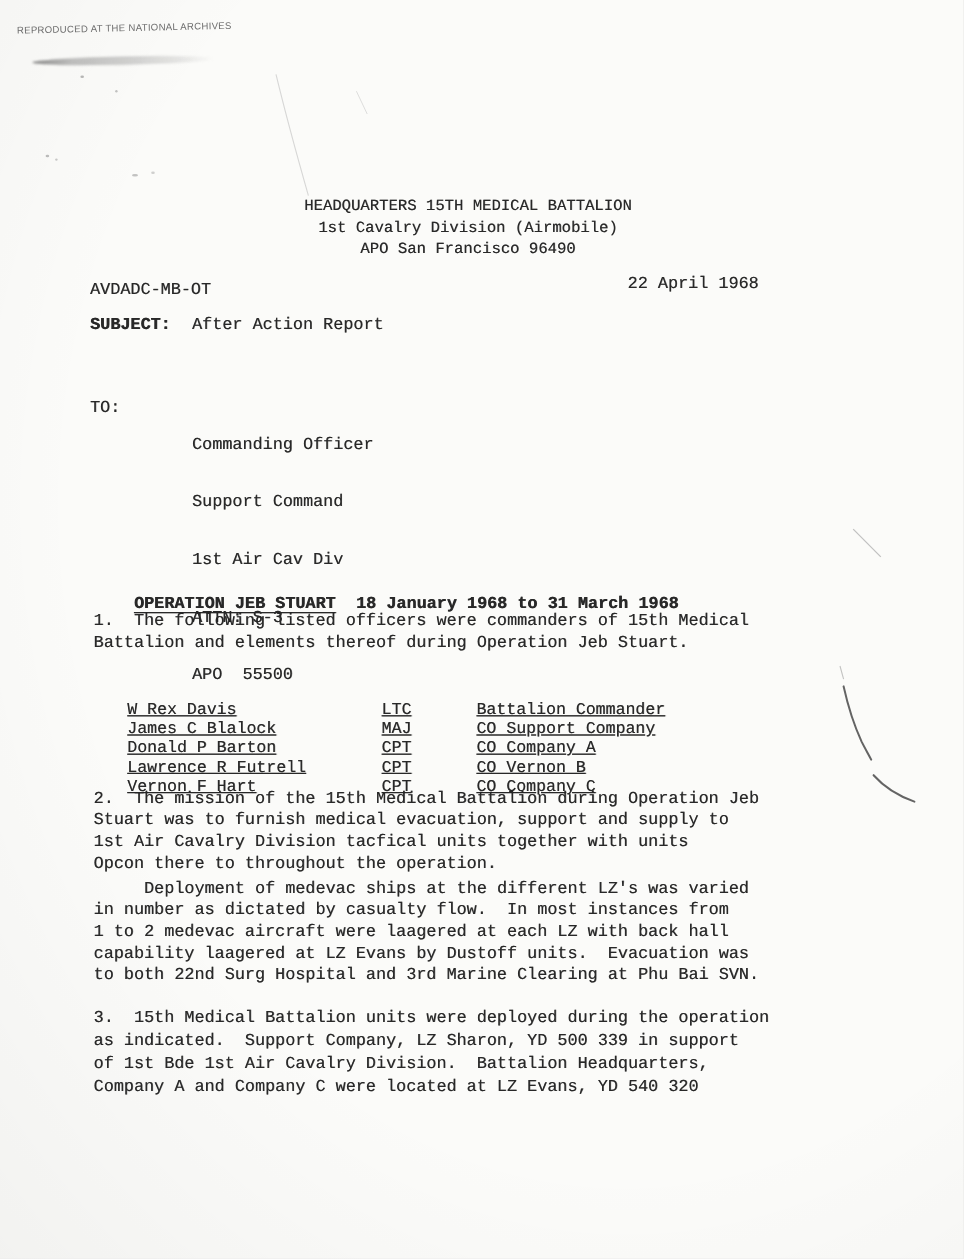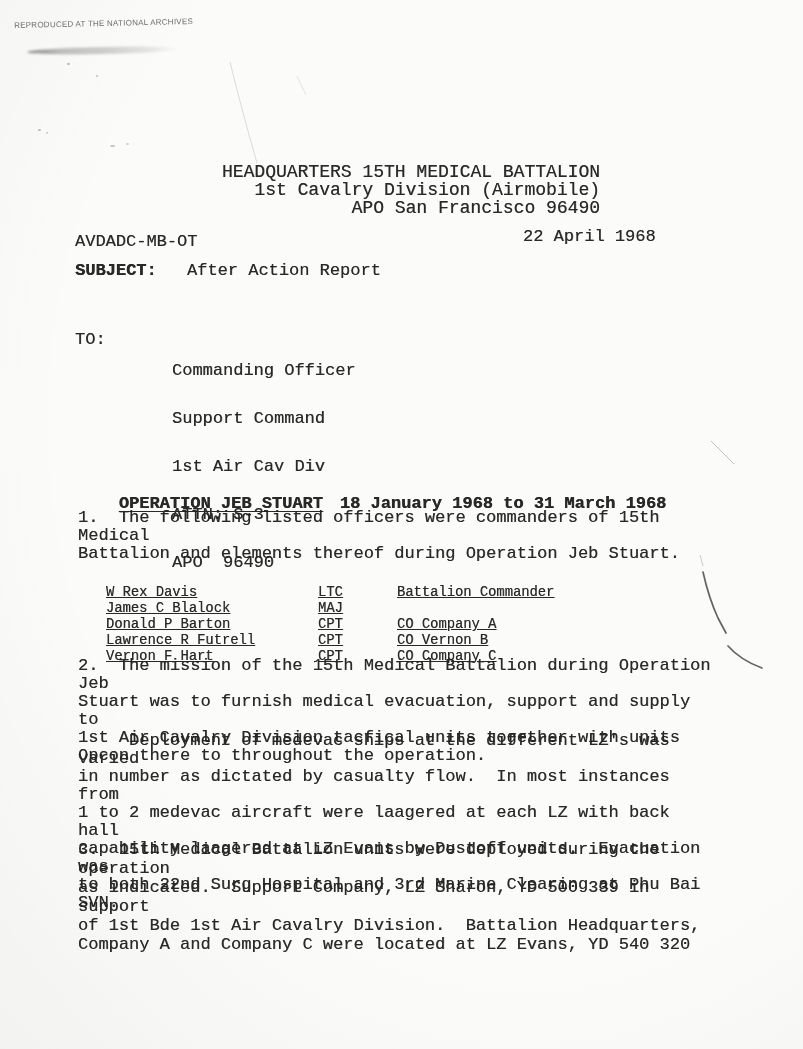--- a/index.html
+++ b/index.html
@@ -11,36 +11,36 @@
     overflow:hidden;
     font-family:"Liberation Mono","DejaVu Sans Mono",monospace;
     color:#282828;
   }
   .page::before {
     content:""; position:absolute; inset:0; pointer-events:none;
     background:radial-gradient(ellipse at 65% 40%, rgba(0,0,0,0) 62%, rgba(0,0,0,0.035) 100%);
   }
   .tw {
     position:absolute;
-    font-size:17px;
+    font-size:14px;
     line-height:18px;
     white-space:pre-wrap;
     letter-spacing:0px;
   }
   .ink { text-shadow:0.35px 0 0 rgba(20,20,20,0.55); }
   .heavy { font-weight:bold; text-shadow:0.4px 0 0 rgba(10,10,10,0.8); }
   .stamp {
     position:absolute; left:14px; top:21px;
     font-family:"Liberation Sans","DejaVu Sans",sans-serif;
     font-size:8px; letter-spacing:0.25px; color:#6e6e6e;
     transform:rotate(-1.3deg); transform-origin:left top;
   }
   .letterhead {
     position:absolute; left:180px; top:163px; width:420px;
-    text-align:right; font-size:18px; line-height:18px;
+    text-align:center; font-size:13px; line-height:18px;
   }
   .smudge {
     position:absolute; left:27px; top:47px; width:152px; height:7px;
     border-radius:50%;
     background:linear-gradient(90deg,
       rgba(105,105,105,0.75) 0%,
       rgba(130,130,130,0.5) 22%,
       rgba(150,150,150,0.42) 55%,
       rgba(175,175,175,0.3) 80%,
       rgba(200,200,200,0) 100%);
@@ -84,47 +84,48 @@
   <div class="letterhead">
     <div class="ink">HEADQUARTERS 15TH MEDICAL BATTALION</div>
     <div class="ink">1st Cavalry Division (Airmobile)</div>
     <div class="ink">APO San Francisco  96490</div>
   </div>
 
   <div class="tw ink" style="left:75px; top:233px;">AVDADC-MB-OT</div>
   <div class="tw ink" style="left:523px; top:228px;">22 April 1968</div>
 
   <div class="tw heavy" style="left:75px; top:262px;">SUBJECT:</div>
-  <div class="tw ink" style="left:160px; top:262px;margin-left:27px;">After Action Report</div>
+  <div class="tw ink" style="left:160px; top:262px;">After Action Report</div>
 
   <div class="tw ink" style="left:75px; top:331px;">TO:</div>
-  <div class="tw ink" style="left:160px; top:331px; line-height:16px;margin-left:12px;">
+  <div class="tw ink" style="left:160px; top:331px; line-height:16px;">
     <div>Commanding Officer</div>
     <div>Support Command</div>
     <div>1st Air Cav Div</div>
     <div>ATTN: S-3</div>
-    <div>APO  96490</div>
+    <div>APO  55500</div>
   </div>
 
   <div class="tw heavy" style="left:78px; top:477px;">
     <span class="op-title">OPERATION JEB STUART</span><span class="op-dates" style="font-weight:bold;">18 January 1968 to 31 March 1968</span>
   </div>
 
   <div class="tw ink" style="left:78px; top:509px; width:640px;">1.  The following listed officers were commanders of 15th Medical
 Battalion and elements thereof during Operation Jeb Stuart.</div>
 
   <div class="officers ink">
     <div class="officer-row">
       <span class="o-name">W Rex Davis</span>
       <span class="o-rank">LTC</span>
       <span class="o-role">Battalion Commander</span>
     </div>
     <div class="officer-row">
       <span class="o-name">James C Blalock</span>
       <span class="o-rank">MAJ</span>
+      <span class="o-role">CO Support Company</span>
     </div>
     <div class="officer-row">
       <span class="o-name">Donald P Barton</span>
       <span class="o-rank">CPT</span>
       <span class="o-role">CO Company A</span>
     </div>
     <div class="officer-row">
       <span class="o-name">Lawrence R Futrell</span>
       <span class="o-rank">CPT</span>
       <span class="o-role">CO Vernon B</span>

